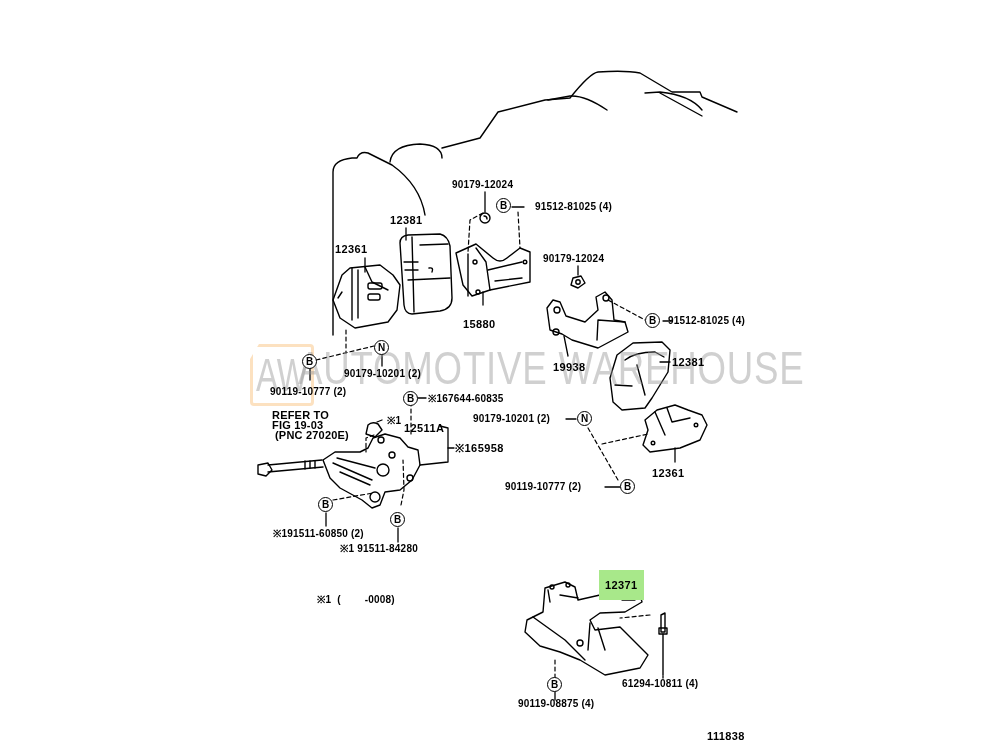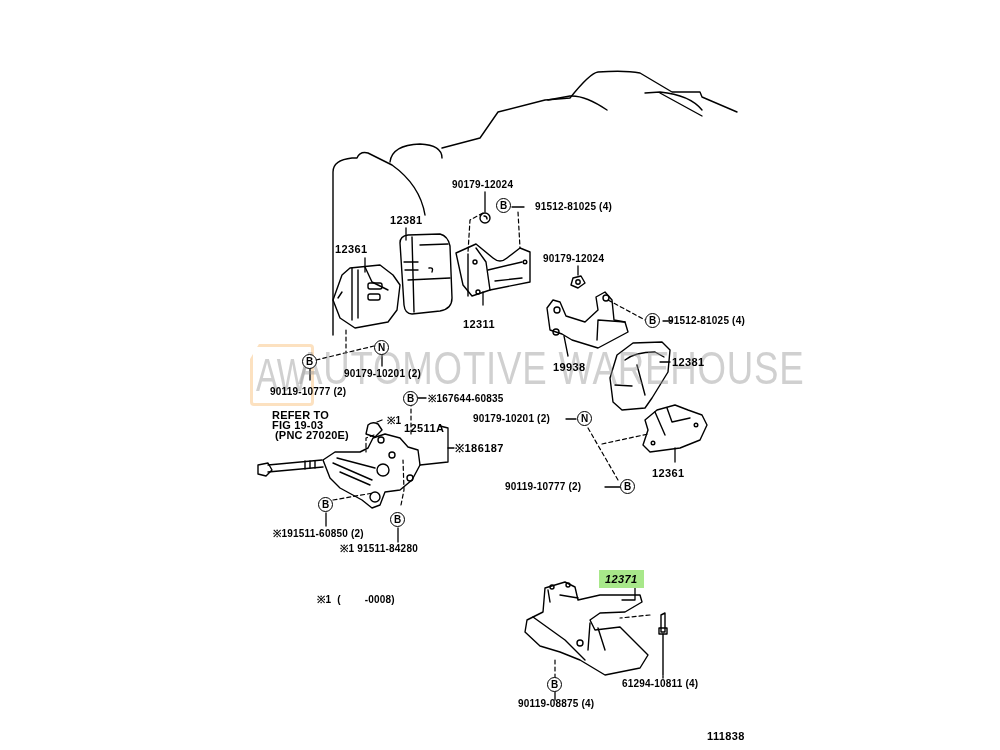--- a/index.html
+++ b/index.html
@@ -3,21 +3,21 @@
 <meta charset="utf-8">
 <style>
   html, body { margin: 0; padding: 0; background: #ffffff; }
   body { width: 1000px; height: 750px; position: relative; overflow: hidden;
          font-family: "Liberation Sans", "DejaVu Sans", sans-serif; }
   #diagram { position: absolute; left: 0; top: 0; width: 1000px; height: 750px; }
   .lbl { position: absolute; font-family: "Liberation Sans", sans-serif; font-weight: bold;
          font-size: 10px; color: #000; white-space: nowrap; line-height: 12px; letter-spacing: 0.2px; }
   .lbl.big { font-size: 11px; letter-spacing: 0.4px; }
   .lbl.note { font-size: 11px; line-height: 11px; }
-  .hl { background: #a8e88a; padding: 3px 6px; cursor: pointer; font-style: italic; }
+  .hl { background: #a8e88a; padding: 9px 6px; cursor: pointer; }
   .circ { position: absolute; width: 13px; height: 13px; border: 1.3px solid #000; border-radius: 50%;
           background: #fff; font-size: 10px; font-weight: bold; text-align: center; line-height: 13px;
           font-family: "Liberation Sans", sans-serif; }
   .wm-text { position: absolute; left: 298px; top: 340px; font-size: 47px; color: rgba(150,150,150,0.45);
              font-family: "Liberation Sans", sans-serif; letter-spacing: 1px; transform: scaleX(0.78);
              transform-origin: left top; white-space: nowrap; }
   .wm-box { position: absolute; left: 250px; top: 344px; width: 58px; height: 56px;
             border: 3px solid rgba(250,200,140,0.55); border-radius: 4px;
             clip-path: polygon(14% 0, 100% 0, 100% 100%, 0 100%, 0 24%); }
   .wm-aw { position: absolute; left: 256px; top: 348px; font-size: 46px; color: rgba(150,150,150,0.45);
@@ -195,39 +195,39 @@
 <div class="circ" style="left:577px;top:411px">N</div>
 <div class="circ" style="left:620px;top:479px">B</div>
 <div class="circ" style="left:318px;top:497px">B</div>
 <div class="circ" style="left:390px;top:512px">B</div>
 <div class="circ" style="left:547px;top:677px">B</div>
 
 <div class="lbl" style="left:452px;top:179px">90179-12024</div>
 <div class="lbl" style="left:535px;top:201px">91512-81025 (4)</div>
 <div class="lbl big" style="left:390px;top:214px">12381</div>
 <div class="lbl big" style="left:335px;top:243px">12361</div>
-<div class="lbl big" style="left:463px;top:318px">12311</div>
+<div class="lbl big" style="left:463px;top:318px">15880</div>
 <div class="lbl" style="left:543px;top:253px">90179-12024</div>
 <div class="lbl" style="left:668px;top:315px">91512-81025 (4)</div>
 <div class="lbl big" style="left:553px;top:361px">19938</div>
 <div class="lbl big" style="left:672px;top:356px">12381</div>
 <div class="lbl" style="left:270px;top:386px">90119-10777 (2)</div>
 <div class="lbl" style="left:344px;top:368px">90179-10201 (2)</div>
 <div class="lbl" style="left:428px;top:393px">※167644-60835</div>
 <div class="lbl" style="left:473px;top:413px">90179-10201 (2)</div>
 <div class="lbl big" style="left:652px;top:467px">12361</div>
 <div class="lbl" style="left:505px;top:481px">90119-10777 (2)</div>
 
 <div class="lbl note" style="left:272px;top:410px">REFER TO</div>
 <div class="lbl note" style="left:272px;top:420px">FIG 19-03</div>
 <div class="lbl note" style="left:275px;top:430px">(PNC 27020E)</div>
 
 <div class="lbl" style="left:387px;top:415px">※1</div>
 <div class="lbl big" style="left:404px;top:422px">12511A</div>
-<div class="lbl big" style="left:455px;top:442px">※186187</div>
+<div class="lbl big" style="left:455px;top:442px">※165958</div>
 <div class="lbl" style="left:273px;top:528px">※191511-60850 (2)</div>
 <div class="lbl" style="left:340px;top:543px">※1 91511-84280</div>
 
 <div class="lbl" style="left:317px;top:594px;white-space:pre">※1  (        -0008)</div>
 
 <div class="lbl big hl" style="left: 599px; top: 570px; background: rgb(168, 232, 138);">12371</div>
 <div class="lbl" style="left:622px;top:678px">61294-10811 (4)</div>
 <div class="lbl" style="left:518px;top:698px">90119-08875 (4)</div>
 
 <div class="lbl big" style="left:707px;top:730px">111838</div>

